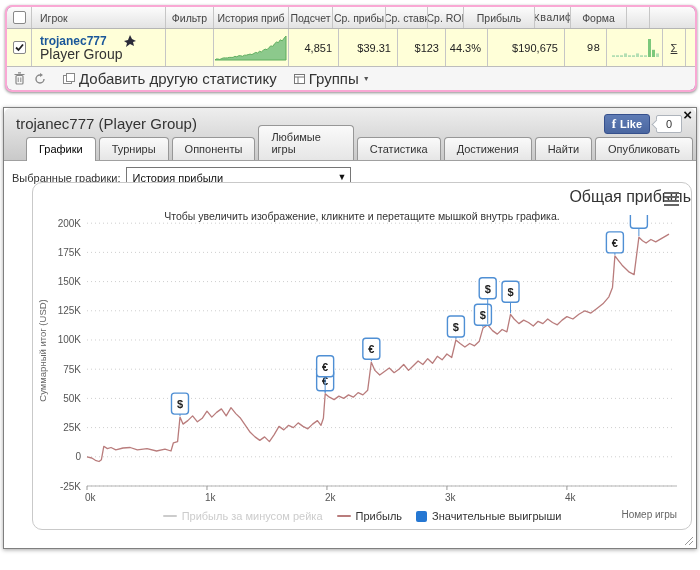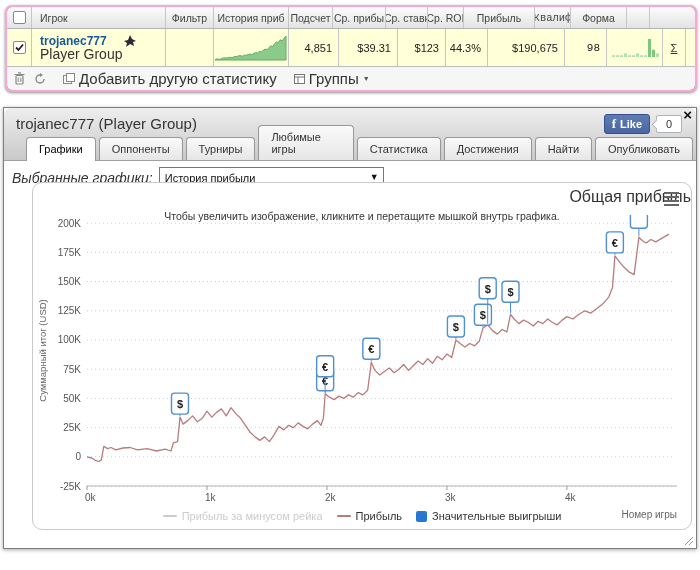--- a/index.html
+++ b/index.html
@@ -43,21 +43,21 @@
   .fb-label{font-size:11px;font-weight:bold;}
   .fb-count{position:relative;margin-left:6px;background:#fff;border:1px solid #aeb4bc;border-radius:2px;
     min-width:16px;height:16px;display:flex;align-items:center;justify-content:center;font-size:11px;color:#333;padding:0 4px;}
   .fb-count::before{content:"";position:absolute;left:-4px;top:5px;width:6px;height:6px;background:#fff;
     border-left:1px solid #aeb4bc;border-bottom:1px solid #aeb4bc;transform:rotate(45deg);}
   .tabs{position:absolute;left:22px;bottom:0;display:flex;align-items:flex-end;}
   .tab{font-size:11px;color:#333;background:linear-gradient(#fafafa,#e6e6e6);border:1px solid #979797;
     border-bottom:none;border-radius:4px 4px 0 0;padding:5px 12px 5px;margin-right:3px;cursor:pointer;}
   .tab.active{background:#fff;position:relative;margin-bottom:-1px;padding-bottom:6px;z-index:2;color:#000;}
   .select-row{display:flex;align-items:center;gap:6px;padding:6px 0 0 8px;}
-  .select-label{font-size:14px;color:#333;font-style:italic;}
+  .select-label{font-size:11px;color:#333;}
   .selectbox{position:relative;width:218px;height:19px;border:1px solid #767676;background:#fff;
     font-size:11px;color:#111;display:flex;align-items:center;padding-left:5px;cursor:pointer;}
   .selectbox .arr2{position:absolute;right:4px;top:4px;font-size:9px;color:#111;}
   
   .chart-box{position:absolute;left:28px;top:74px;width:658px;height:346px;border:1px solid #c9c9c9;
     border-radius:10px;background:#fff;}
   .chart-title{position:absolute;top:5px;left:0;width:100%;text-align:right;font-size:16px;color:#333;}
   .chart-subtitle{position:absolute;top:27px;left:0;width:100%;text-align:center;font-size:10.5px;color:#333;}
   .burger{position:absolute;right:12px;top:9px;width:15px;cursor:pointer;}
   .burger div{height:2px;background:#666;margin-bottom:2px;}
@@ -184,22 +184,22 @@
     <div class="close-x">×</div>
     <div class="fb">
       <div class="fb-btn">
         <span class="fb-f">f</span>
         <span class="fb-label">Like</span>
       </div>
       <div class="fb-count">0</div>
     </div>
     <div class="tabs">
       <div class="tab active">Графики</div>
+      <div class="tab">Турниры</div>
       <div class="tab">Оппоненты</div>
-      <div class="tab">Турниры</div>
       <div class="tab">Любимые игры</div>
       <div class="tab">Статистика</div>
       <div class="tab">Достижения</div>
       <div class="tab">Найти</div>
       <div class="tab">Опубликовать</div>
     </div>
   </div>
 
   <div class="select-row">
     <span class="select-label">Выбранные графики:</span>

